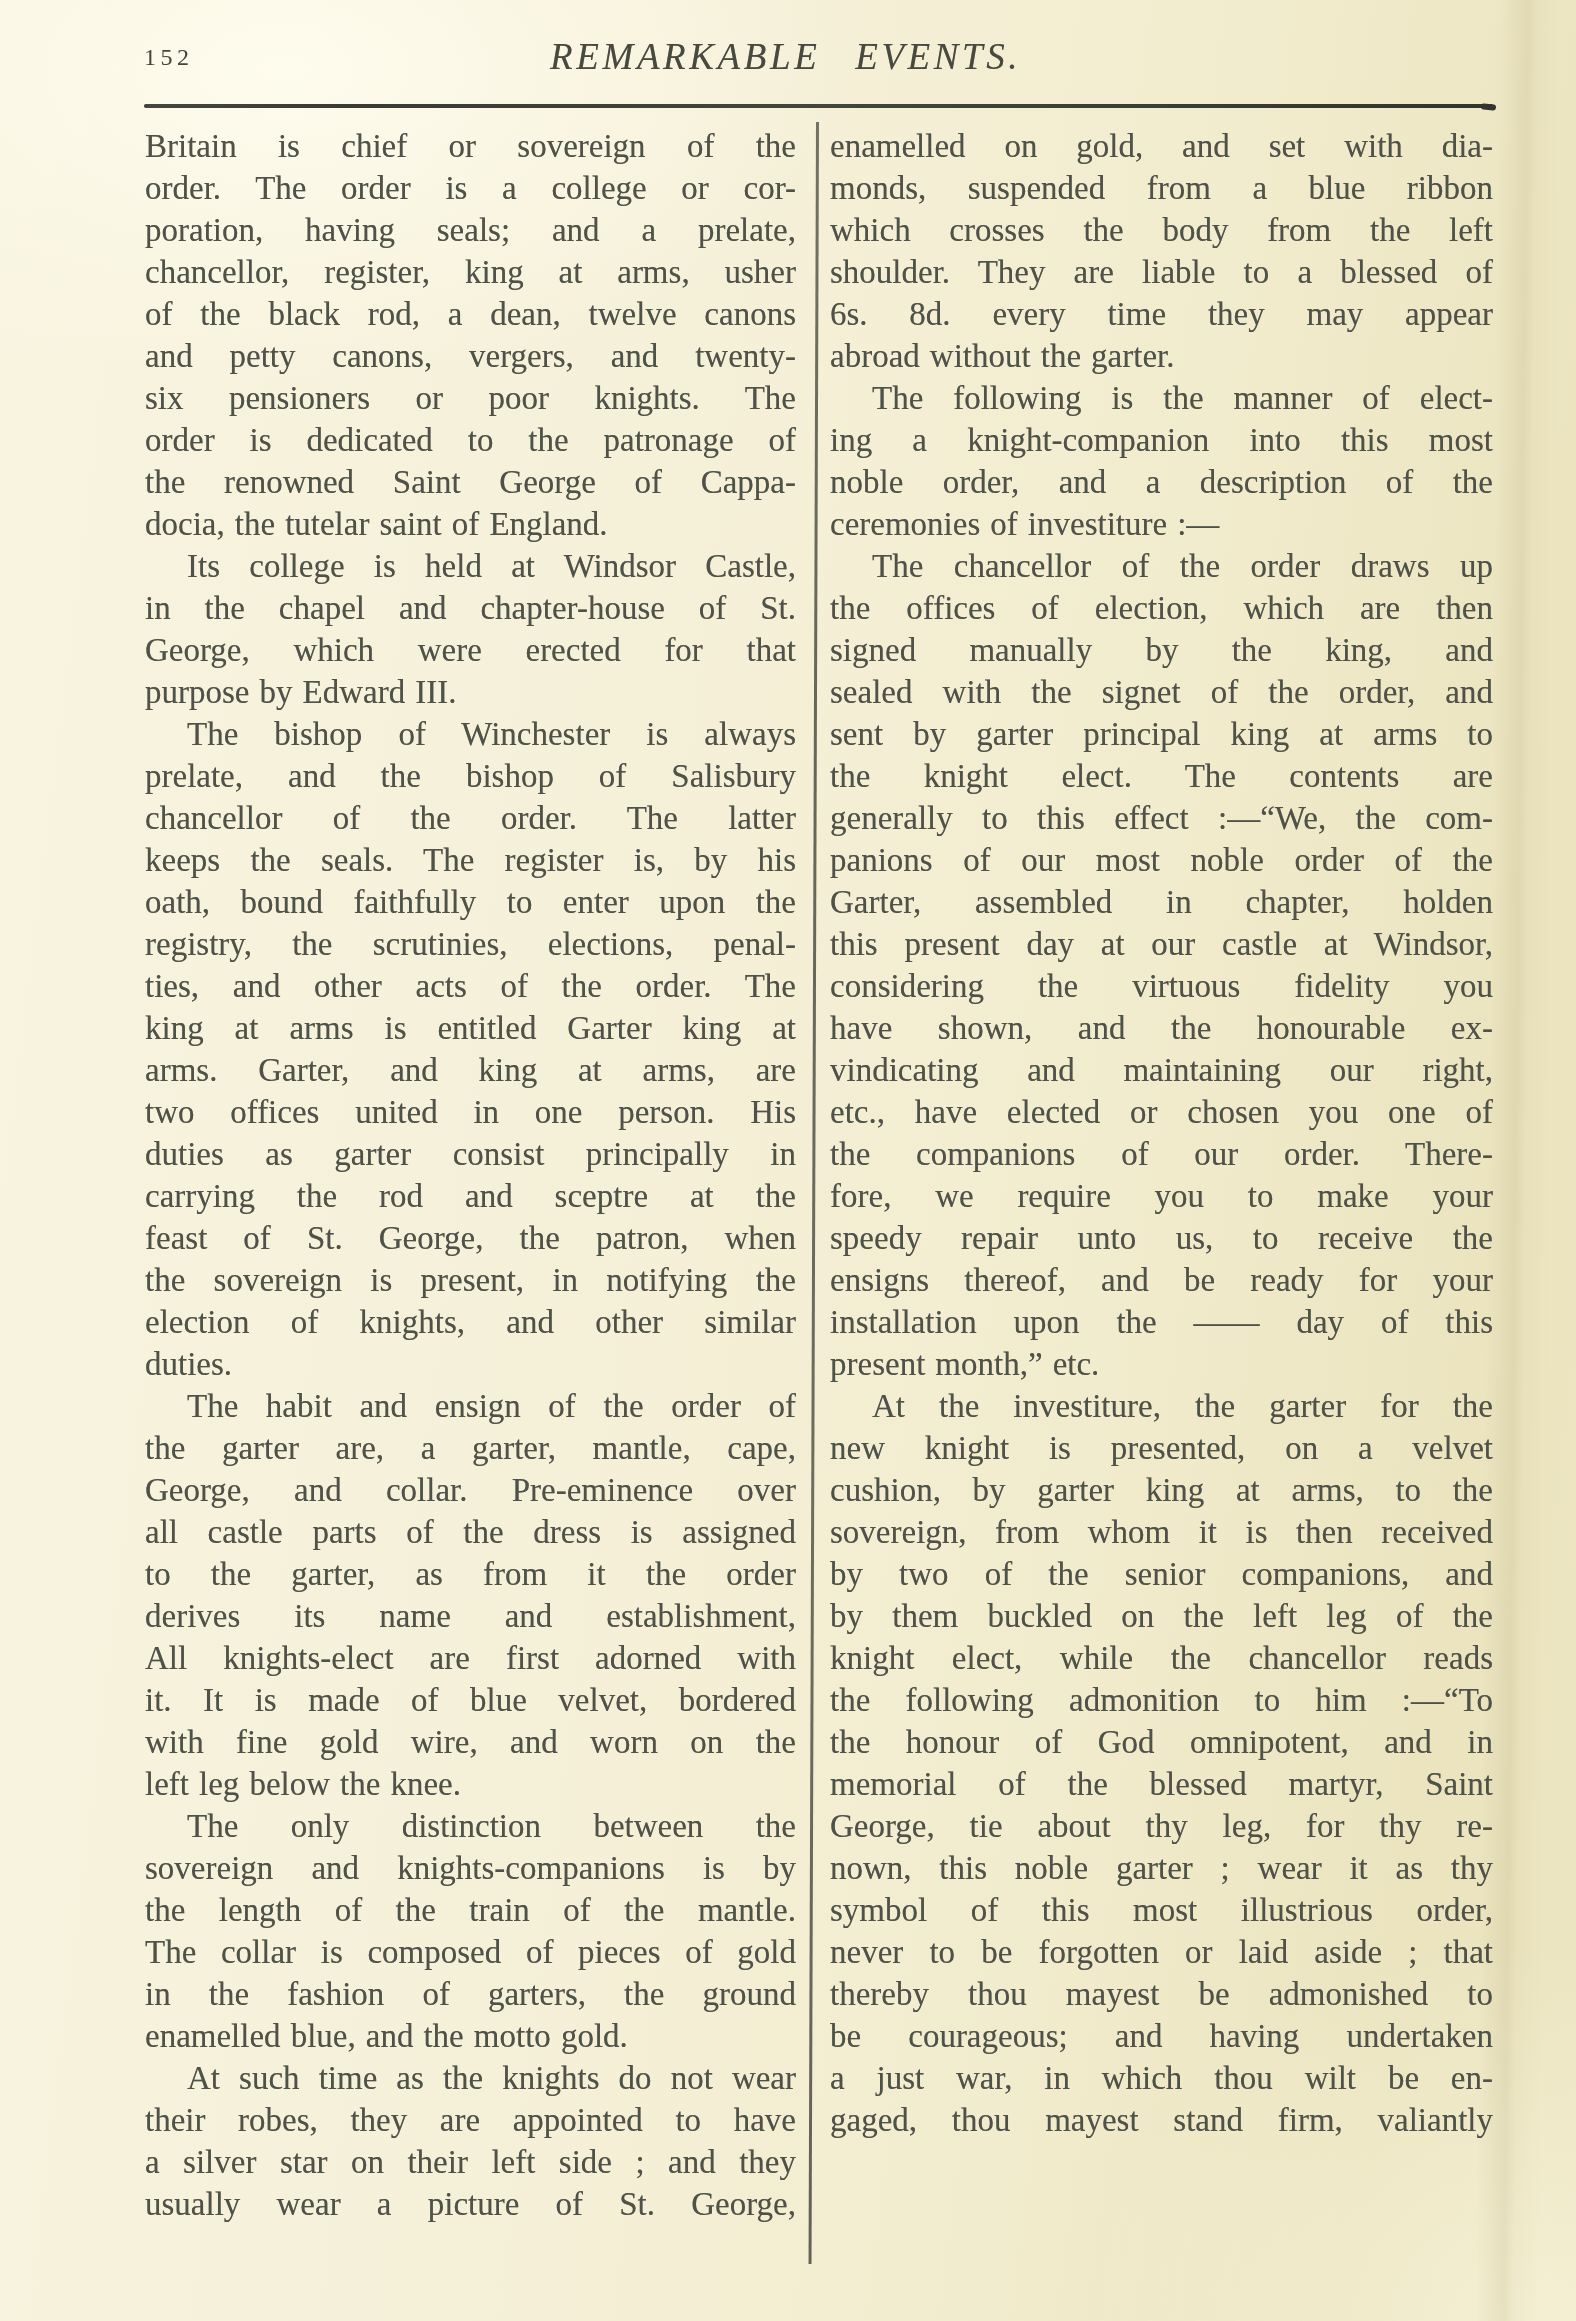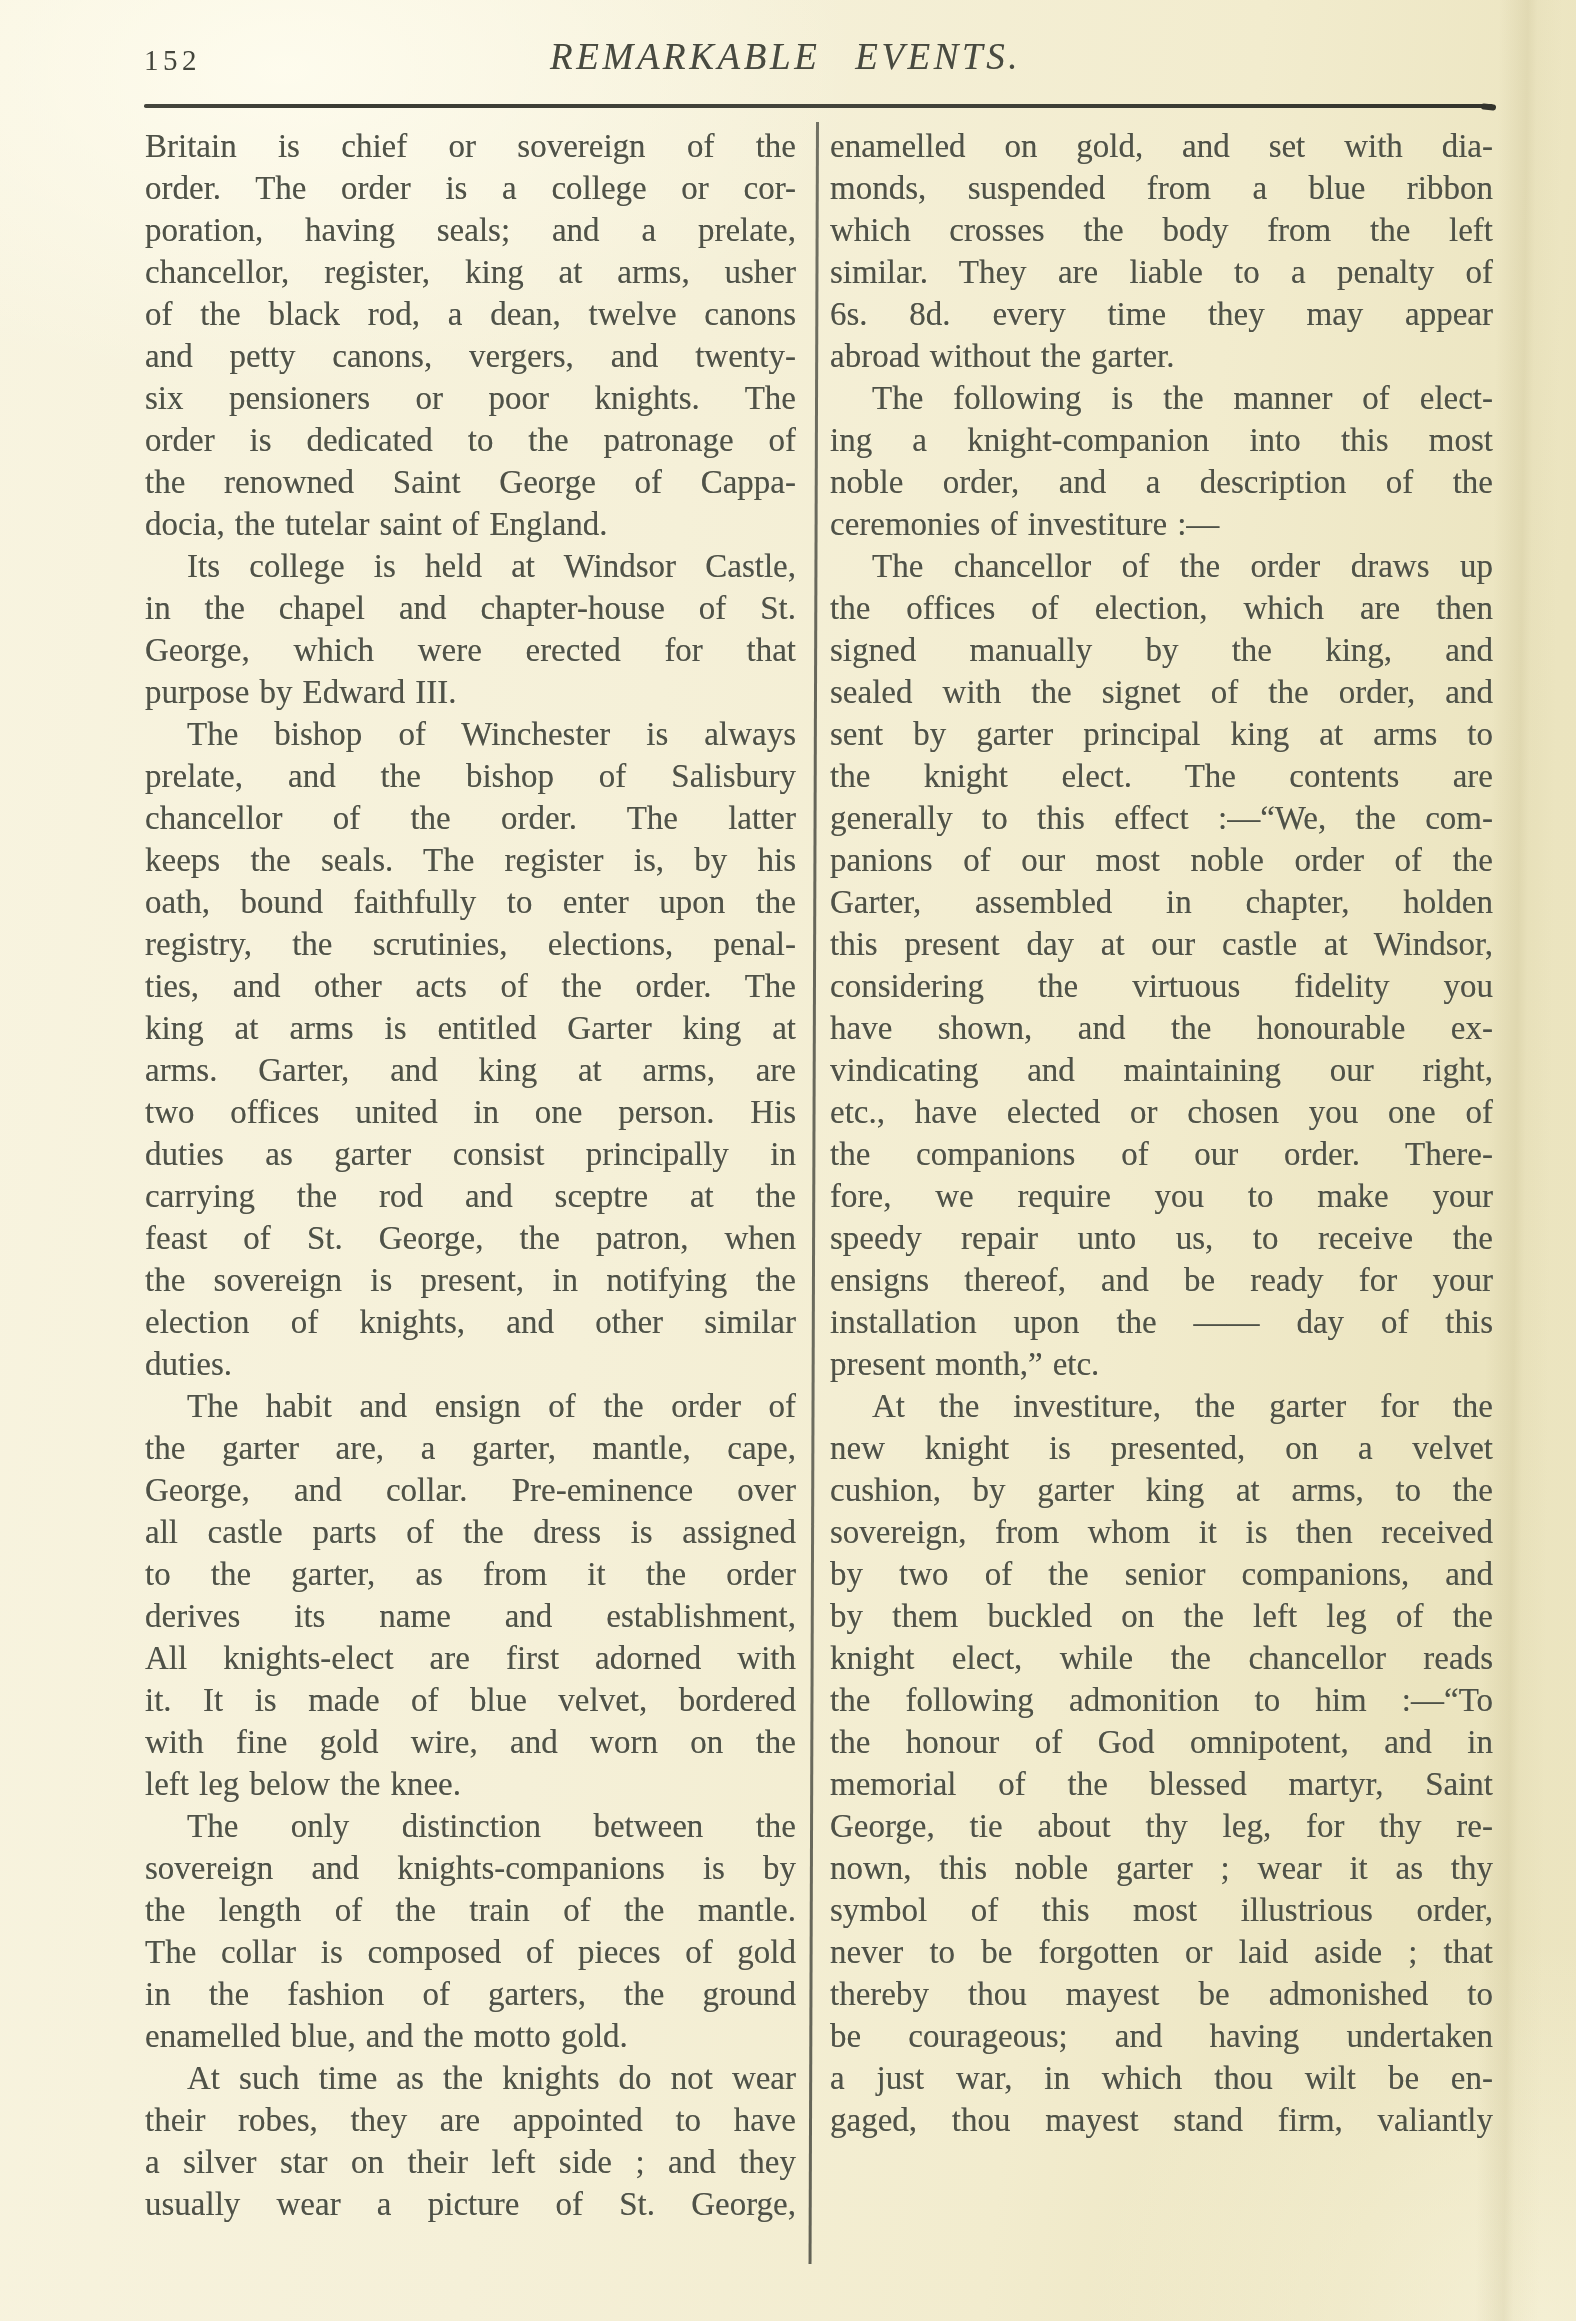--- a/index.html
+++ b/index.html
@@ -36,21 +36,21 @@
   }
   .header {
     position: absolute;
     top: 0; left: 0; right: 0;
     height: 118px;
   }
   .page-number {
     position: absolute;
     top: 44px;
     left: 144px;
-    font-size: 29px;
+    font-size: 24px;
     letter-spacing: 4.5px;
     color: #43453c;
   }
   .running-title {
     position: absolute;
     top: 35px;
     left: 50%;
     transform: translateX(-50.5%);
     font-style: italic;
     font-size: 37px;
@@ -181,21 +181,21 @@
         <div class="line flush">enamelled blue, and the motto gold.</div>
         <div class="line indent">At such time as the knights do not wear</div>
         <div class="line">their robes, they are appointed to have</div>
         <div class="line">a silver star on their left side ; and they</div>
         <div class="line">usually wear a picture of St. George,</div>
       </section>
     <section class="col col-right" id="col-right">
         <div class="line">enamelled on gold, and set with dia-</div>
         <div class="line">monds, suspended from a blue ribbon</div>
         <div class="line">which crosses the body from the left</div>
-        <div class="line">similar.  They are liable to a penalty of</div>
+        <div class="line">shoulder.  They are liable to a blessed of</div>
         <div class="line">6s. 8d.  every time they may appear</div>
         <div class="line flush">abroad without the garter.</div>
         <div class="line indent">The following is the manner of elect-</div>
         <div class="line">ing a knight-companion into this most</div>
         <div class="line">noble order, and a description of the</div>
         <div class="line flush">ceremonies of investiture :—</div>
         <div class="line indent">The chancellor of the order draws up</div>
         <div class="line">the offices of election, which are then</div>
         <div class="line">signed manually by the king, and</div>
         <div class="line">sealed with the signet of the order, and</div>

